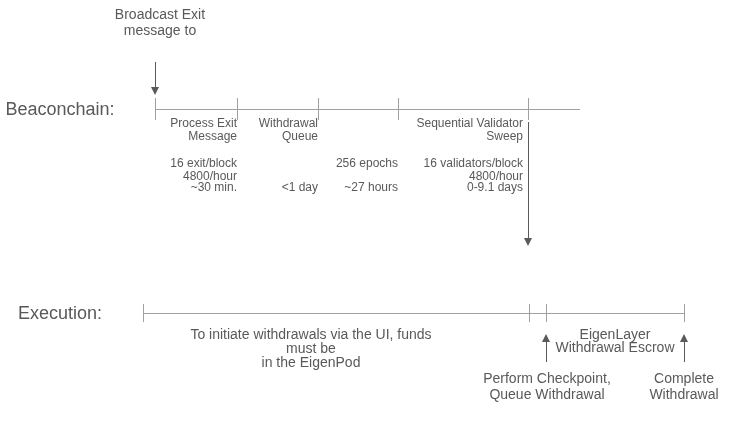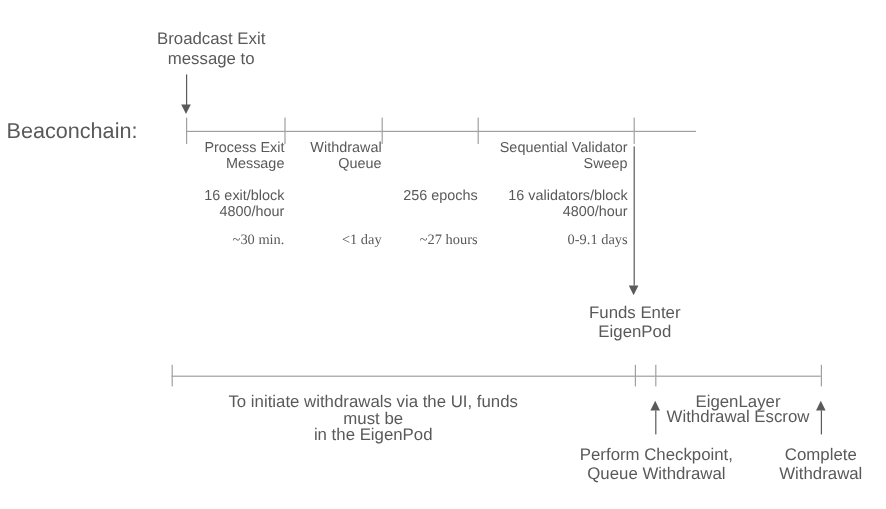--- a/index.html
+++ b/index.html
@@ -34,28 +34,28 @@
     text-decoration-line:underline;
     text-decoration-style:wavy;
     text-decoration-color:var(--spellcheck);
     text-decoration-thickness:1px;
     text-underline-offset:2px;
   }
   .seg-col{position:absolute;font-size:12px;line-height:13px;text-align:right;height:92px;}
   .col-title{position:absolute;top:0;left:0;right:0;}
   .col-rate{position:absolute;top:40px;left:0;right:0;}
   .col-rate span{display:block;white-space:nowrap;}
-  .col-duration{position:absolute;top:76px;left:0;right:0;white-space:nowrap;font-family:Liberation Serif, serif;}
+  .col-duration{position:absolute;top:64px;left:0;right:0;white-space:nowrap;}
 </style>
 </head>
 <body>
 
 <div class="canvas">
 
-  <div class="note-lg" style="left:116px;top:6px;width:120px;margin-top:18px;">
+  <div class="note-lg" style="left:100px;top:6px;width:120px;">
     <div>Broadcast Exit</div>
     <div>message to</div>
   </div>
 
   <div class="arrow-shaft" style="left:155px;top:62px;height:26px;"></div>
   <div class="ah-down" style="left:151px;top:87px;"></div>
 
   <div class="row-label" style="left:0;top:99px;width:120px;">Beaconchain:</div>
 
   <div class="hline" style="left:155px;top:109px;width:425px;"></div>
@@ -91,25 +91,22 @@
     <div class="col-rate">
       <span>16 validators/block</span>
       <span>4800/hour</span>
     </div>
     <div class="col-duration">0-9.1 days</div>
   </div>
 
   <div class="arrow-shaft" style="left:528px;top:122px;height:116px;"></div>
   <div class="ah-down" style="left:524px;top:238px;"></div>
 
-  <div class="note-lg" style="left:459px;top:252px;width:140px;">
-    <div>Funds Enter</div>
-    <div>EigenPod</div>
-  </div>
 
+  <div class="row-label" style="left:0;top:303px;width:120px;">Execution:</div>
 
   <div class="hline" style="left:143px;top:313px;width:541px;"></div>
   <div class="vline" style="left:143px;top:304px;height:18px;"></div>
   <div class="vline" style="left:529px;top:304px;height:18px;"></div>
   <div class="vline" style="left:546px;top:304px;height:18px;"></div>
   <div class="vline" style="left:684px;top:304px;height:18px;"></div>
 
   <div class="note-sm" style="left:181px;top:327px;width:260px;">
     <div>To initiate withdrawals via the UI, funds must be</div>
     <div>in the EigenPod</div>

